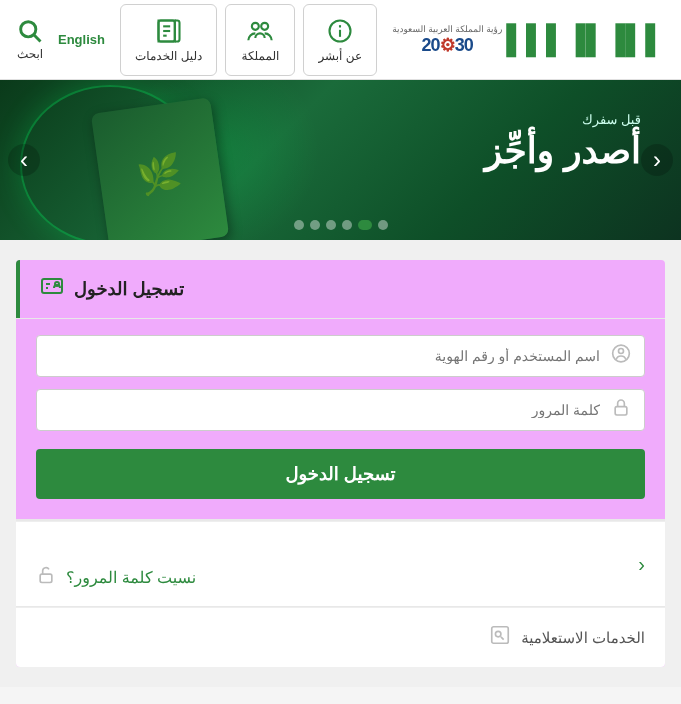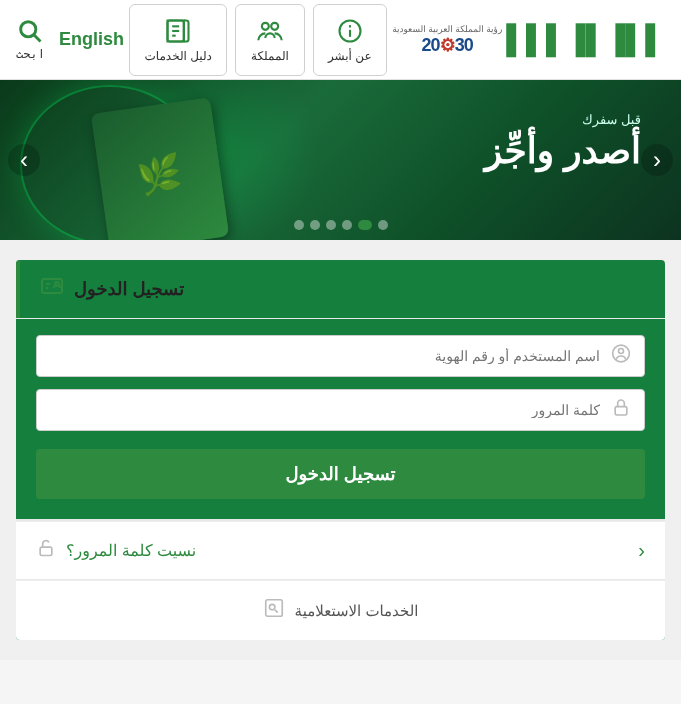--- a/index.html
+++ b/index.html
@@ -32,26 +32,26 @@
       flex-direction: column;
       align-items: center;
       gap: 2px;
     }
     .search-icon-box svg {
       width: 28px; height: 28px;
     }
     .search-label {
       font-size: 12px;
       color: #333;
-      font-family: Liberation Mono, monospace;
+      font-family: Liberation Serif, serif;
     }
     .english-label {
       color: #2d8a3e;
       font-weight: bold;
-      font-size: 18px;
+      font-size: 13px;
       margin-left: 8px;
     }
     .header-nav {
       display: flex;
       align-items: center;
       gap: 8px;
     }
     .nav-item {
       display: flex;
       flex-direction: column;
@@ -192,21 +192,21 @@
     }
 
     
     .main-content {
       background: #f0f0f0;
       padding: 20px 16px;
     }
 
     
     .login-section {
-      background: #15803d;
+      background: #f0abfc;
       border-radius: 4px;
       padding: 0;
       margin-bottom: 0;
       overflow: hidden;
     }
     .login-header {
       display: flex;
       align-items: center;
       justify-content: flex-end;
       padding: 14px 20px;
@@ -299,20 +299,21 @@
       padding: 16px 20px;
       background: #fff;
       border-top: 1px solid #eee;
       direction: rtl;
     }
     .forgot-left {
       display: flex;
       align-items: center;
       gap: 10px;
       direction: rtl;
+      margin-top: 27px;
     }
     .forgot-text {
       font-size: 16px;
       color: #2d8a3e;
       direction: rtl;
       cursor: pointer;
     }
     .forgot-icon {
       color: #aaa;
       font-size: 20px;
@@ -320,21 +321,21 @@
     .forgot-arrow {
       color: #2d8a3e;
       font-size: 20px;
       cursor: pointer;
     }
 
     
     .bottom-row {
       display: flex;
       align-items: center;
-      justify-content: center;
+      justify-content: flex-start;
       padding: 16px 20px;
       background: #fff;
       border-top: 1px solid #eee;
       margin-top: 0;
       direction: rtl;
       gap: 10px;
       position: relative;
     }
     .bottom-row-text {
       font-size: 15px;

